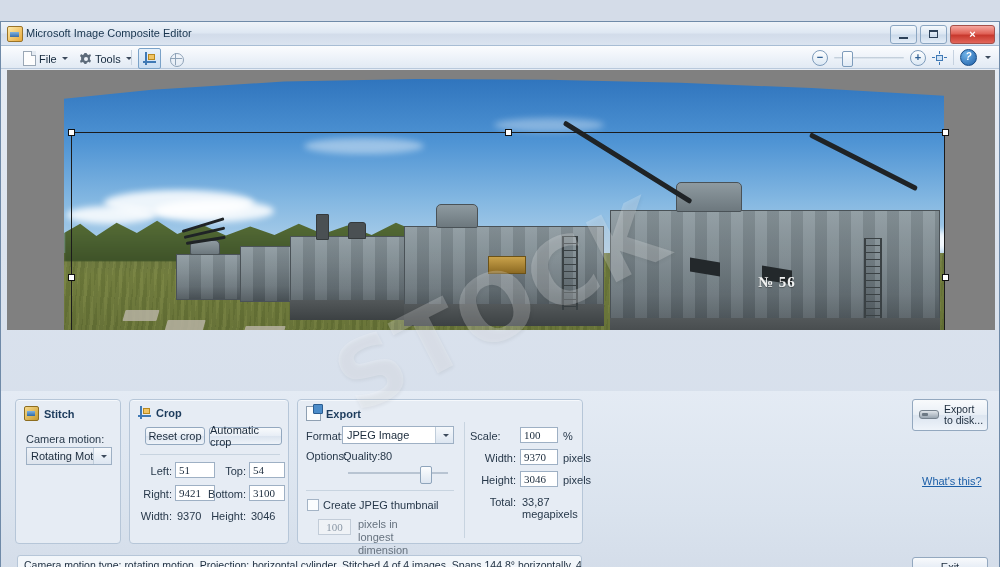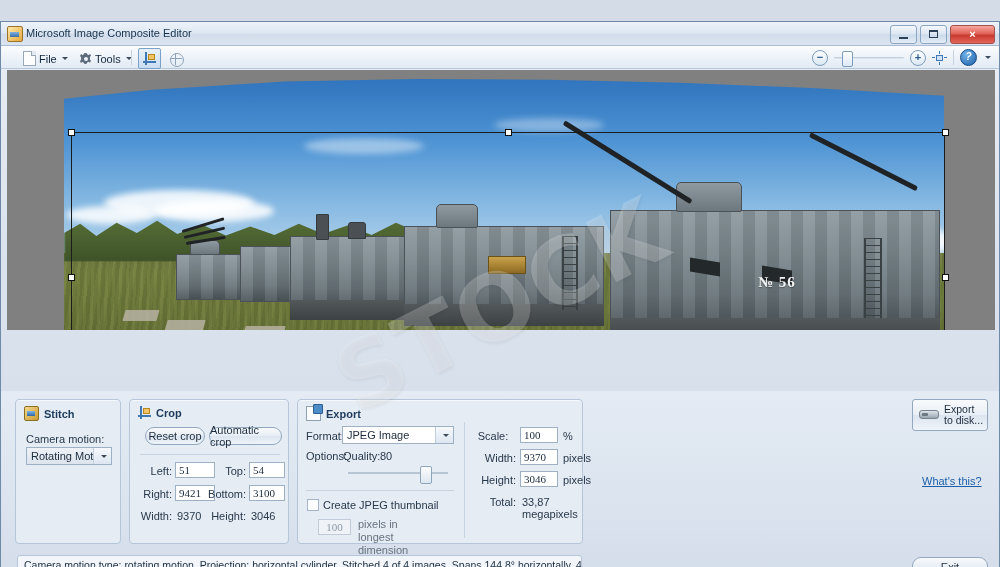--- a/index.html
+++ b/index.html
@@ -152,21 +152,21 @@
   .gico.crop i{position:absolute;left:5px;top:2px;width:7px;height:6px;border:1px solid #b9891f;background:#f0c464;box-sizing:border-box;}
   .gico.export{background:#fbfcfd;border:1px solid #8fa0b2;}
   .gico.export:after{content:"";position:absolute;right:-3px;top:-3px;width:8px;height:8px;
     background:#4c8cc9;border:1px solid #2b5d91;border-radius:1px;}
 
   .flbl{font-size:11px;color:#27384a;}
   .fld{background:#fff;border:1px solid #9eb0c4;box-sizing:border-box;height:16px;
     font-size:11px;color:#1b2b3c;padding:0 3px;line-height:14px;font-family:Liberation Serif, serif;}
   .fld.ro{background:#eff2f6;color:#8b98a7;border-color:#c2ccd8;}
   .btn{background:linear-gradient(180deg,#f8fafc 0%,#e8eef6 48%,#dbe4ef 52%,#eef3f9 100%);
-    border:1px solid #93a8bf;border-radius:9px;box-sizing:border-box;font-size:11px;color:#1b2b3c;
+    border:1px solid #93a8bf;border-radius:3px;box-sizing:border-box;font-size:11px;color:#1b2b3c;
     display:flex;align-items:center;justify-content:center;font-family:"Liberation Sans",sans-serif;}
   .combo{position:relative;height:18px;border:1px solid #9eb0c4;background:#fff;box-sizing:border-box;}
   .combo .val{position:absolute;left:4px;top:2px;font-size:11px;color:#1b2b3c;}
   .combo .drop{position:absolute;right:0;top:0;width:17px;height:16px;
     background:linear-gradient(180deg,#f6f9fc,#dde6f1);border-left:1px solid #c0cdda;
     display:flex;align-items:center;justify-content:center;}
   .combo.flat{background:linear-gradient(180deg,#eef2f7,#dde4ed);}
   .hr{position:absolute;height:1px;background:#c8d4e0;}
   .vr{position:absolute;width:1px;background:#c8d4e0;}
   .qslider{position:absolute;height:14px;}
@@ -405,21 +405,21 @@
 
       <div class="hr" style="left:8px;top:90px;width:148px;"></div>
 
       <div class="cbox" style="left:9px;top:99px;"></div>
       <div class="flbl" style="position:absolute;left:25px;top:99px;">Create JPEG thumbnail</div>
       <input class="fld ro" style="position: absolute; left: 20px; top: 119px; width: 33px; text-align: center;" value="100">
       <div class="flbl" style="position:absolute;left:60px;top:118px;width:72px;color:#66727f;line-height:13px;text-align:left;">pixels in longest dimension</div>
 
       <div class="vr" style="left:166px;top:22px;height:116px;"></div>
 
-      <div class="flbl" style="position:absolute;left:172px;top:30px;width:46px;text-align:center;">Scale:</div>
+      <div class="flbl" style="position:absolute;left:172px;top:30px;width:46px;text-align:left;">Scale:</div>
       <input class="fld" style="position: absolute; left: 222px; top: 27px; width: 38px;" value="100">
       <div class="flbl" style="position:absolute;left:265px;top:30px;">%</div>
 
       <div class="flbl" style="position:absolute;left:168px;top:52px;width:50px;text-align:right;">Width:</div>
       <input class="fld" style="position: absolute; left: 222px; top: 49px; width: 38px;" value="9370">
       <div class="flbl" style="position:absolute;left:265px;top:52px;">pixels</div>
 
       <div class="flbl" style="position:absolute;left:166px;top:74px;width:52px;text-align:right;">Height:</div>
       <input class="fld" style="position: absolute; left: 222px; top: 71px; width: 38px;" value="3046">
       <div class="flbl" style="position:absolute;left:265px;top:74px;">pixels</div>

